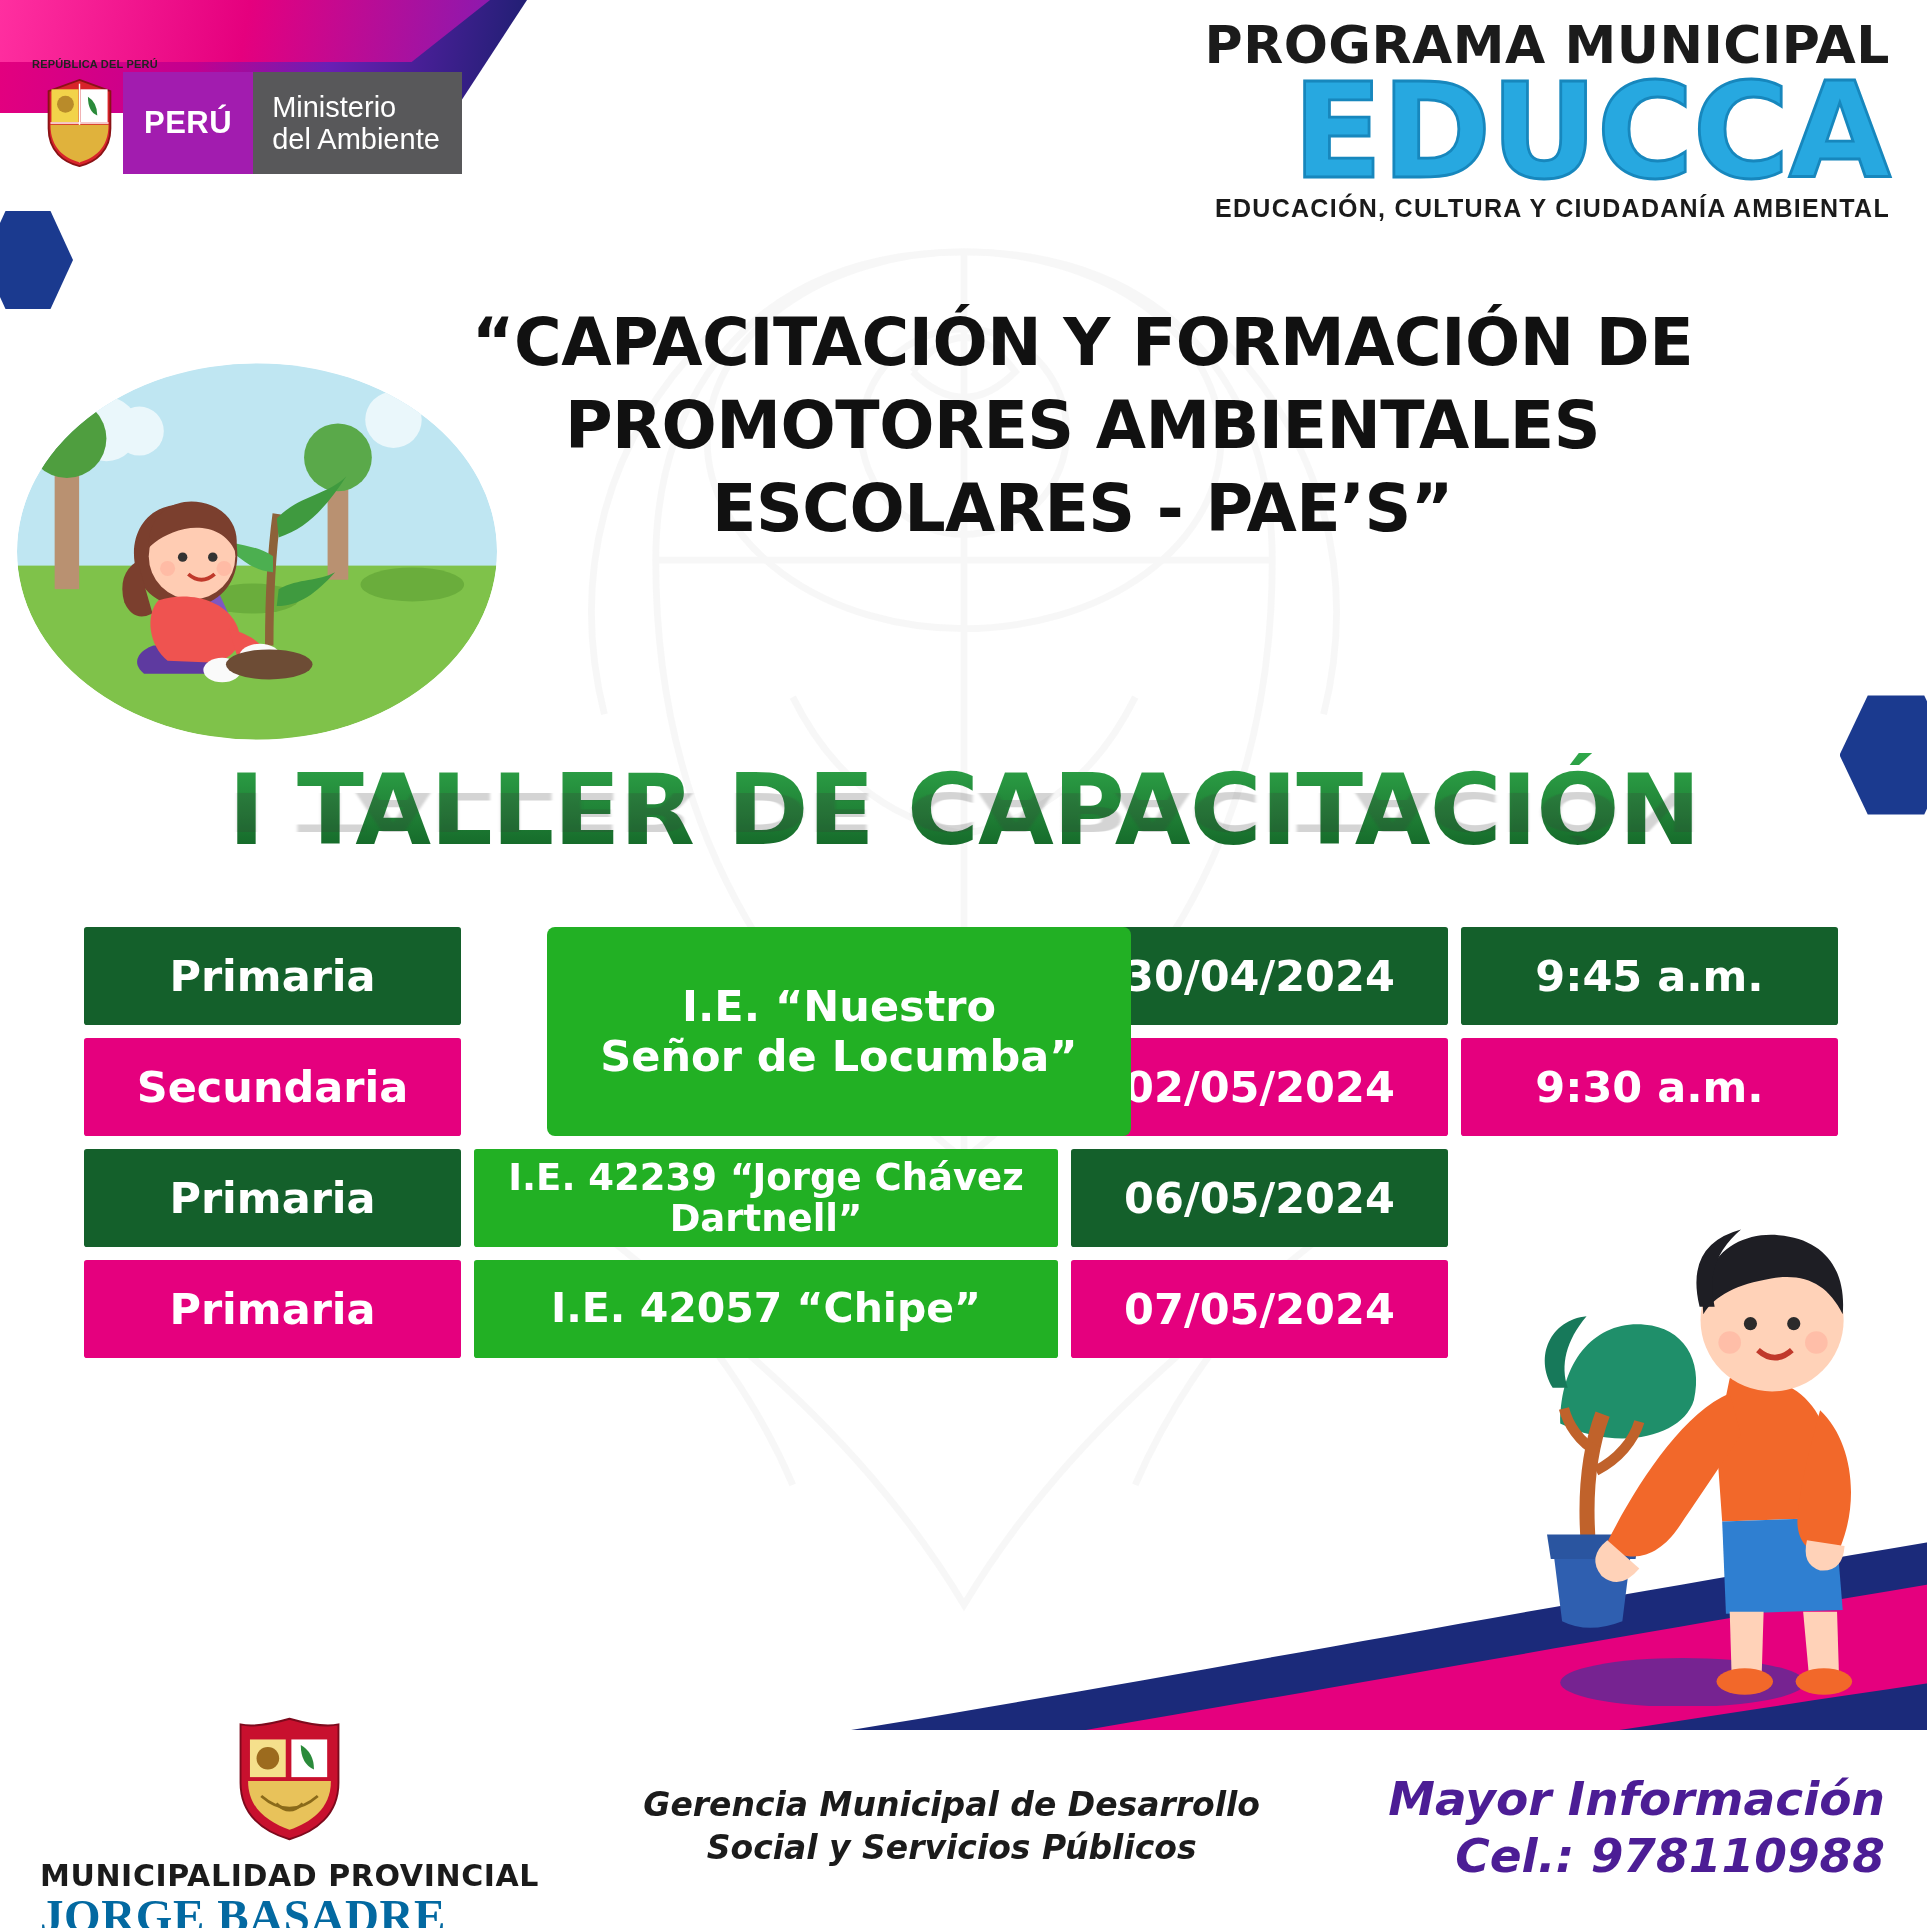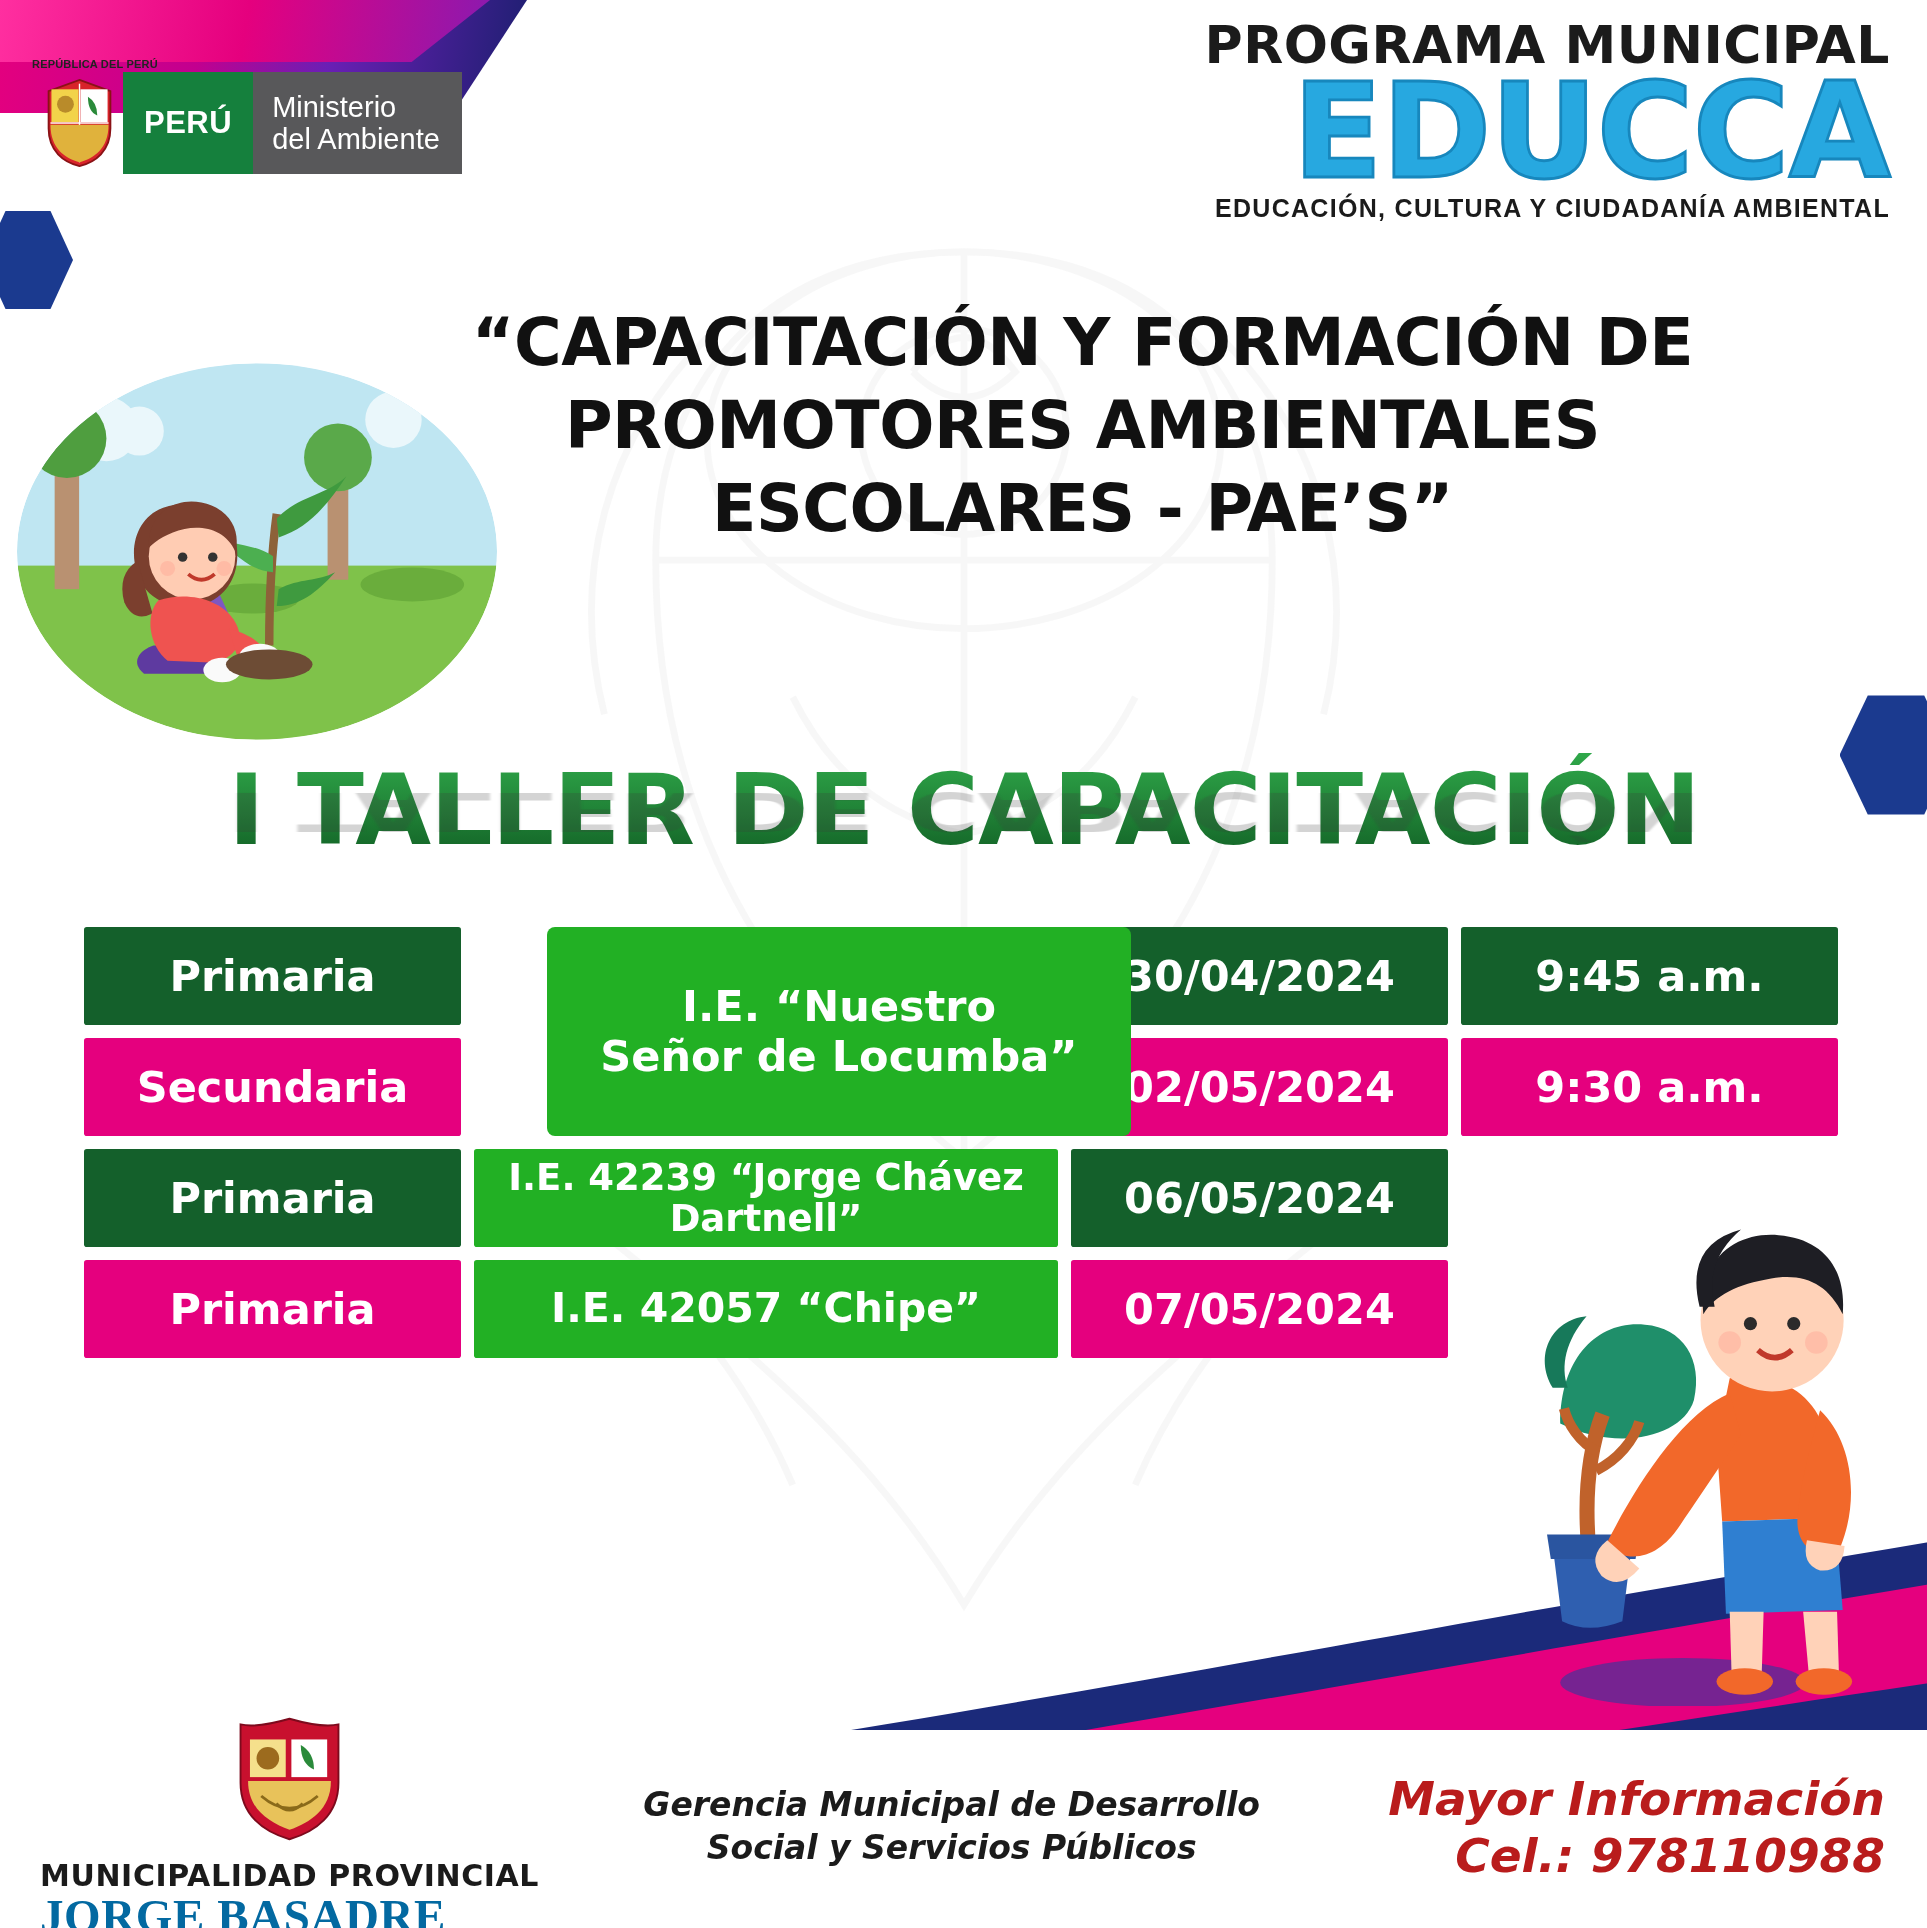--- a/index.html
+++ b/index.html
@@ -58,21 +58,21 @@
 
   
   .minam-block {
     position: absolute; left: 36px; top: 72px;
     display: flex; align-items: stretch; z-index: 5;
   }
   .minam-shield {
     width: 87px; height: 102px; display:flex; align-items:center; justify-content:center;
   }
   .peru-red {
-    background: #15803d; color: #fff; display: flex; align-items: center; justify-content: center;
+    background: #a21caf; color: #fff; display: flex; align-items: center; justify-content: center;
     padding: 0 21px; font-weight: bold; font-size: 31px; letter-spacing: 0.5px;
     height: 102px;
   }
   .minam-grey {
     background: #58585a; color: #fff; display: flex; flex-direction: column; justify-content: center;
     padding: 0 22.6px 0 19px; height: 102px; line-height: 1.12; font-size: 29px;
   }
   .shield-caption {
     position: absolute; left: 32px; top: 58px; font-size: 11px; font-weight: bold;
     color: #222; letter-spacing: 0.2px; z-index: 6;
@@ -172,21 +172,21 @@
   .mpjb-text .l2 { font-size: 47px; font-weight: bold; color: #0369a1; letter-spacing: 0.6px; font-family:Liberation Serif, serif;}
 
   .gerencia {
     position: absolute; left: 50%; transform: translateX(-52%);
     text-align: center; font-family: "DejaVu Sans", sans-serif; font-weight: bold;
     font-size: 33px; color: #1b1b1b; line-height: 1.3; font-style: italic;
   }
   .mayor {
     position: absolute; right: 43px; text-align: right;
     font-family: "DejaVu Sans", sans-serif; font-weight: bold; font-style: italic;
-    font-size: 47px; color: #b91c1c; line-height: 1.22;
+    font-size: 47px; color: #4c1d95; line-height: 1.22;
   }
 </style>
 </head>
 <body>
 
 <svg class="bg-watermark" viewBox="0 0 600 880">
   <g fill="none" stroke="#7a7a7a" stroke-width="4">
     <path d="M300 70 C180 70 120 150 120 250 C120 420 200 520 300 600 C400 520 480 420 480 250 C480 150 420 70 300 70 Z"></path>
     <path d="M300 70 L300 600"></path>
     <path d="M120 250 L480 250"></path>

